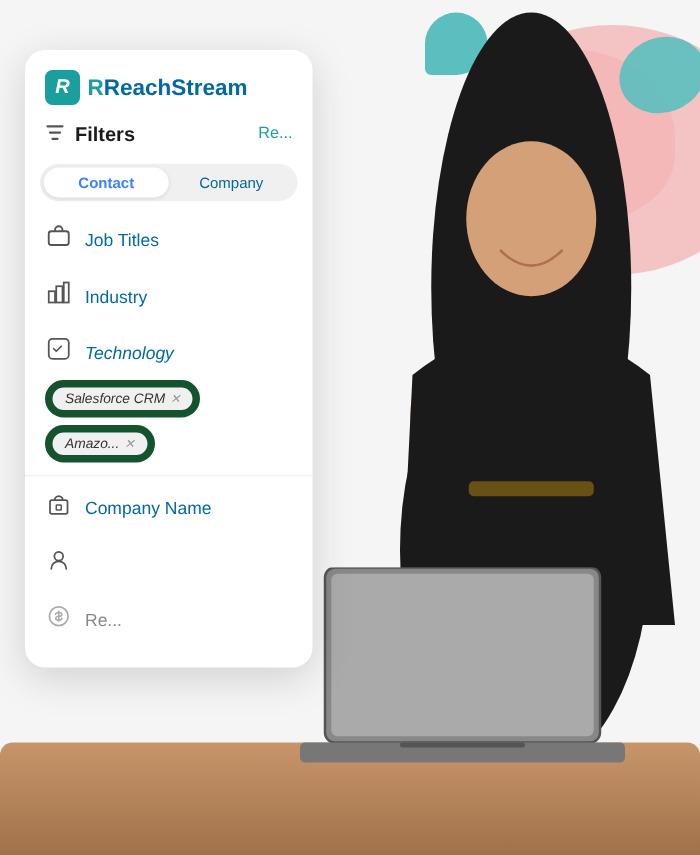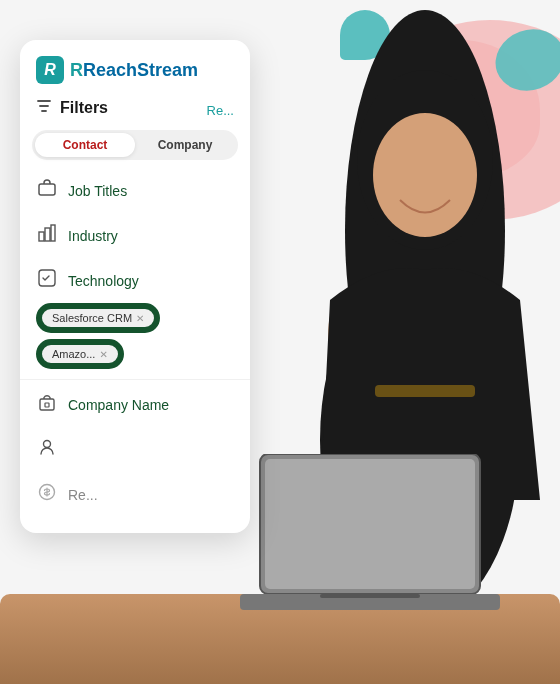--- a/index.html
+++ b/index.html
@@ -96,21 +96,21 @@
       color: #1a1a1a;
     }
 
     .logo-text span {
       color: #0369a1;
     }
 
     
     .filters-header {
       display: flex;
-      align-items: flex-end;
+      align-items: flex-start;
       justify-content: space-between;
       padding: 6px 16px 8px 16px;
     }
 
     .filters-title {
       display: flex;
       align-items: center;
       gap: 8px;
       font-weight: 700;
       font-size: 16px;
@@ -135,29 +135,29 @@
       background: #f0f0f0;
       border-radius: 20px;
       padding: 3px;
     }
 
     .tab {
       flex: 1;
       text-align: center;
       padding: 5px 8px;
       font-size: 12px;
-      font-weight: 700;
+      font-weight: 400;
       border-radius: 20px;
       cursor: pointer;
-      color: #404040;
+      color: #0369a1;
     }
 
     .tab.active {
       background: #ffffff;
-      color: #b91c1c;
+      color: #3b82f6;
       font-weight: 600;
       box-shadow: 0 1px 4px rgba(0,0,0,0.1);
     }
 
     
     .filter-item {
       display: flex;
       align-items: center;
       gap: 10px;
       padding: 10px 16px;
@@ -168,26 +168,27 @@
     .filter-item-icon {
       font-size: 18px;
       color: #555;
       width: 22px;
       text-align: center;
     }
 
     .filter-item-label {
       font-size: 14px;
       font-weight: 500;
-      color: #14532d;
+      color: #0369a1;
     }
 
     
     .tech-section {
       padding: 4px 12px 4px 12px;
+      font-style: italic;
     }
 
     .tech-header {
       display: flex;
       align-items: center;
       gap: 10px;
       padding: 6px 4px;
       cursor: pointer;
     }
 

